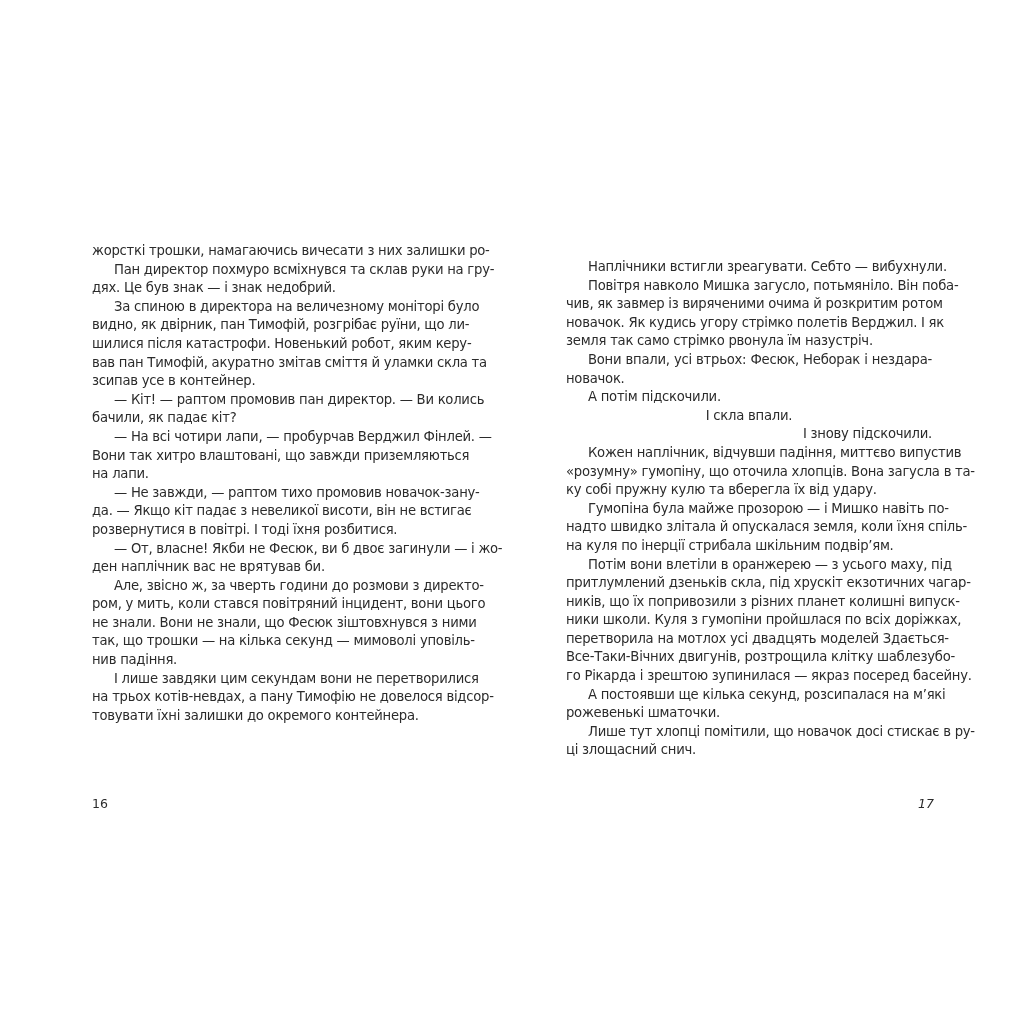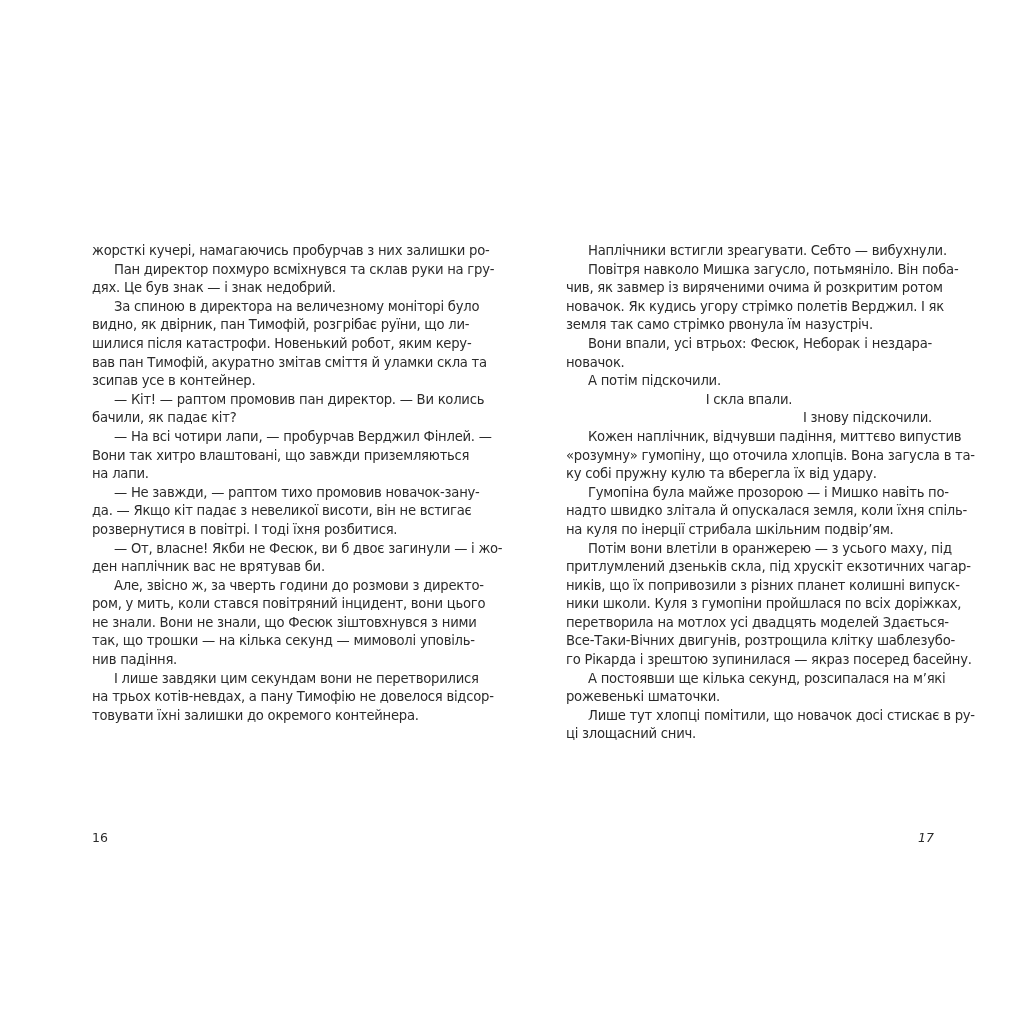--- a/index.html
+++ b/index.html
@@ -1,35 +1,35 @@
 <!DOCTYPE html>
 <html><head>
 <meta charset="utf-8">
 <style>
   html, body { margin:0; padding:0; background:#ffffff; }
   body { width:1024px; height:1024px; position:relative; overflow:hidden;
          font-family:"DejaVu Sans", sans-serif; color:#2b2b2b; }
   .page { position:absolute; top:242px; width:364px; }
   .page.left { left:92px; }
-  .page.right { left:566px; width:366px; }
+  .page.right { left:566px; width:366px;margin-top:16px; }
   .line { height:18.6px; line-height:18.6px; font-size:13.2px; white-space:nowrap;
           text-align:justify; text-align-last:justify; letter-spacing:-0.25px; }
   .line.ind { padding-left:22px; }
   .line.last { text-align-last:left; }
   .line.center { text-align:center; text-align-last:center; }
   .line.rt { text-align:right; text-align-last:right; }
-  .folio { position:absolute; top:796px; font-size:12.5px; color:#2b2b2b;margin-top:34px; }
+  .folio { position:absolute; top:796px; font-size:12.5px; color:#2b2b2b; }
   .folio.left { left:92px; }
   .folio.right { left:918px;font-style:italic; }
 </style>
 </head>
 <body>
 
 <div class="page left" id="left">
-    <div class="line ">жорсткі кучері, намагаючись пробурчав з них залишки ро-</div>
+    <div class="line ">жорсткі трошки, намагаючись вичесати з них залишки ро-</div>
     <div class="line ind">Пан директор похмуро всміхнувся та склав руки на гру-</div>
     <div class="line last">дях. Це був знак — і знак недобрий.</div>
     <div class="line ind">За спиною в директора на величезному моніторі було</div>
     <div class="line ">видно, як двірник, пан Тимофій, розгрібає руїни, що ли-</div>
     <div class="line ">шилися після катастрофи. Новенький робот, яким керу-</div>
     <div class="line ">вав пан Тимофій, акуратно змітав сміття й уламки скла та</div>
     <div class="line last">зсипав усе в контейнер.</div>
     <div class="line ind">— Кіт! — раптом промовив пан директор. — Ви колись</div>
     <div class="line last">бачили, як падає кіт?</div>
     <div class="line ind">— На всі чотири лапи, — пробурчав Верджил Фінлей. —</div>

